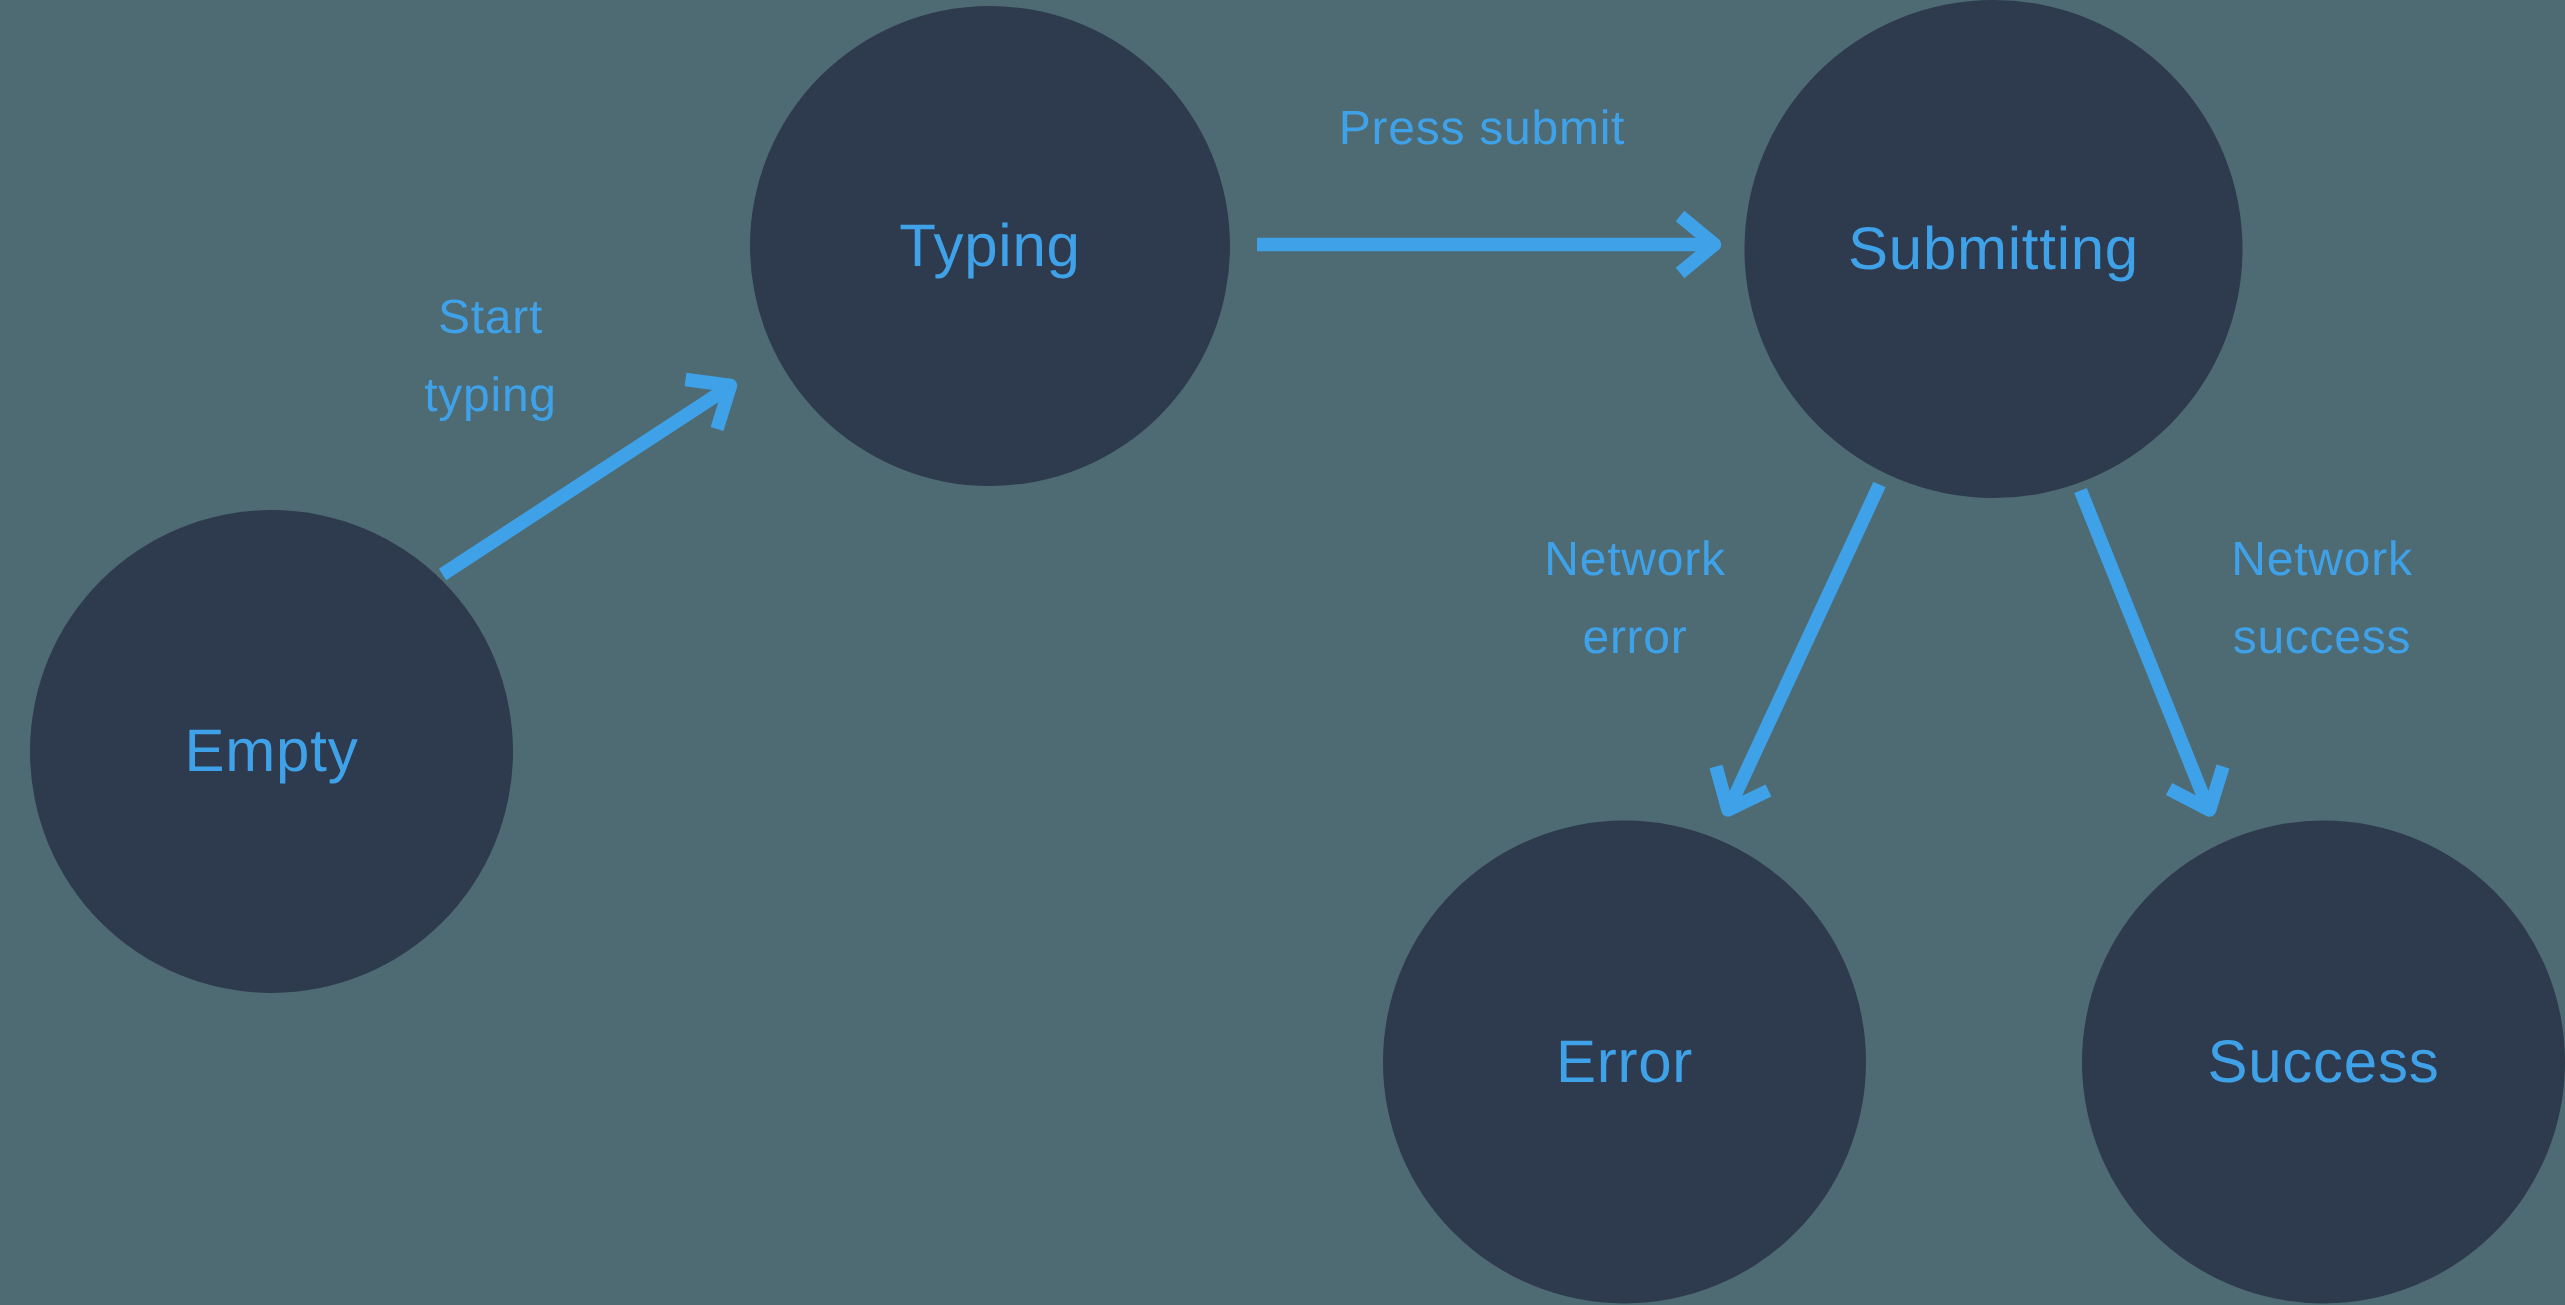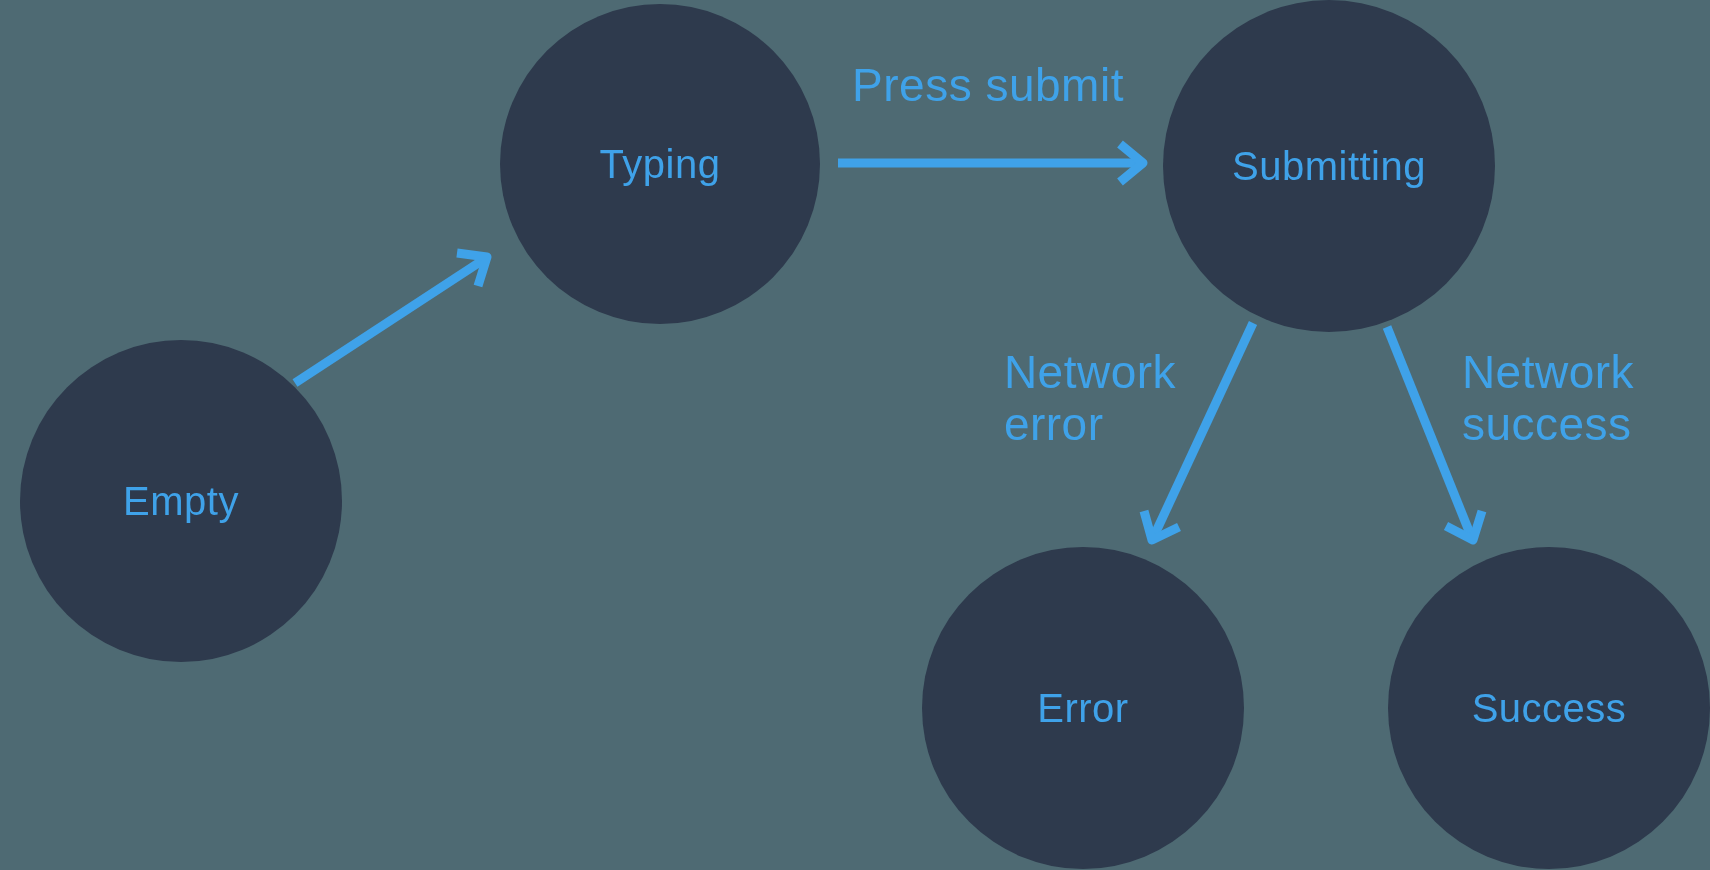--- a/index.html
+++ b/index.html
@@ -36,23 +36,23 @@
   }
   .node-empty      { left: 20px;    top: 340px; width: 322px; height: 322px; }
   .node-typing     { left: 500px;  top: 4px;   width: 320px; height: 320px; }
   .node-submitting { left: 1163px; top: 0px;   width: 332px; height: 332px; }
   .node-error      { left: 922px;  top: 547px; width: 322px; height: 322px; }
   .node-success    { left: 1388px; top: 547px; width: 322px; height: 322px; }
   .edge-label {
     position: absolute;
     transform: translate(-50%, -50%);
     color: #3fa2e9;
-    font-size: 46px;
+    font-size: 32px;
     line-height: 52px;
-    text-align: left;
+    text-align: center;
     white-space: nowrap;
     letter-spacing: 0.5px;
   }
   .label-start-typing    { left: 327px;  top: 237px; }
   .label-press-submit    { left: 988px;  top: 85px;  }
   .label-network-error   { left: 1090px; top: 398px; }
   .label-network-success { left: 1548px; top: 398px; }
 </style>
 </head>
 <body>
@@ -97,20 +97,24 @@
   </div>
 
   <div class="state-node node-error">
     <span>Error</span>
   </div>
 
   <div class="state-node node-success">
     <span>Success</span>
   </div>
 
+  <div class="edge-label label-start-typing">
+    <div>Start</div>
+    <div>typing</div>
+  </div>
 
   <div class="edge-label label-press-submit">
     <div>Press submit</div>
   </div>
 
   <div class="edge-label label-network-error">
     <div>Network</div>
     <div>error</div>
   </div>
 

